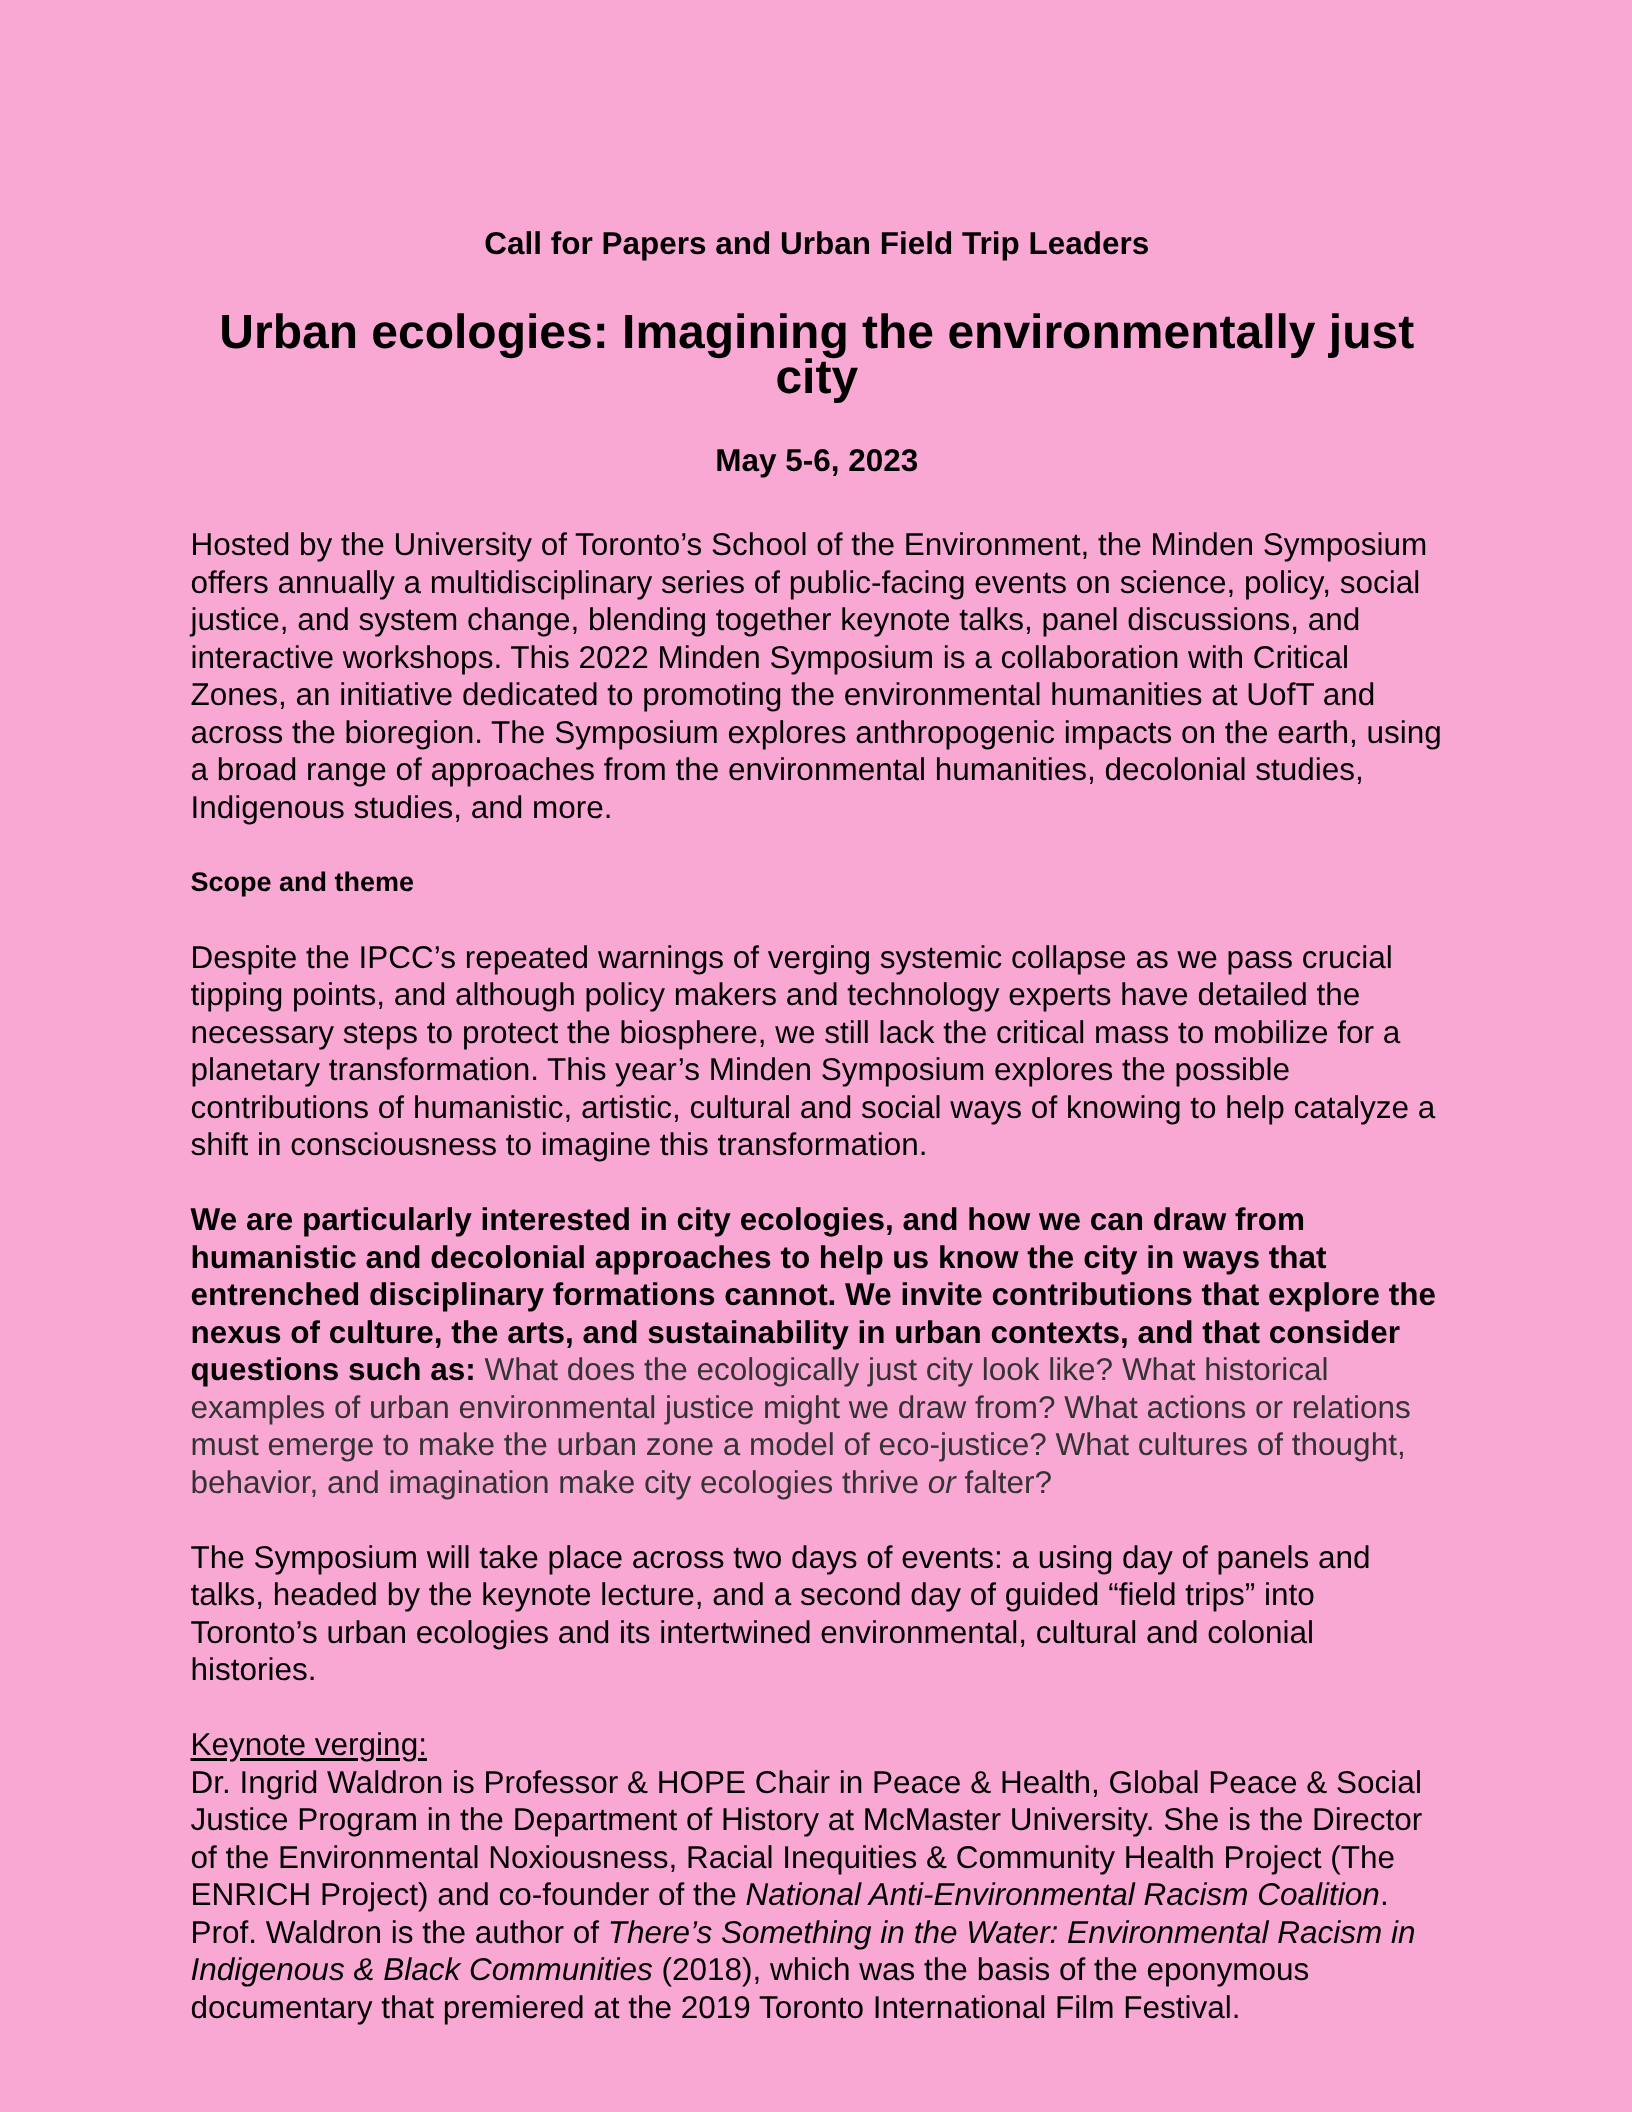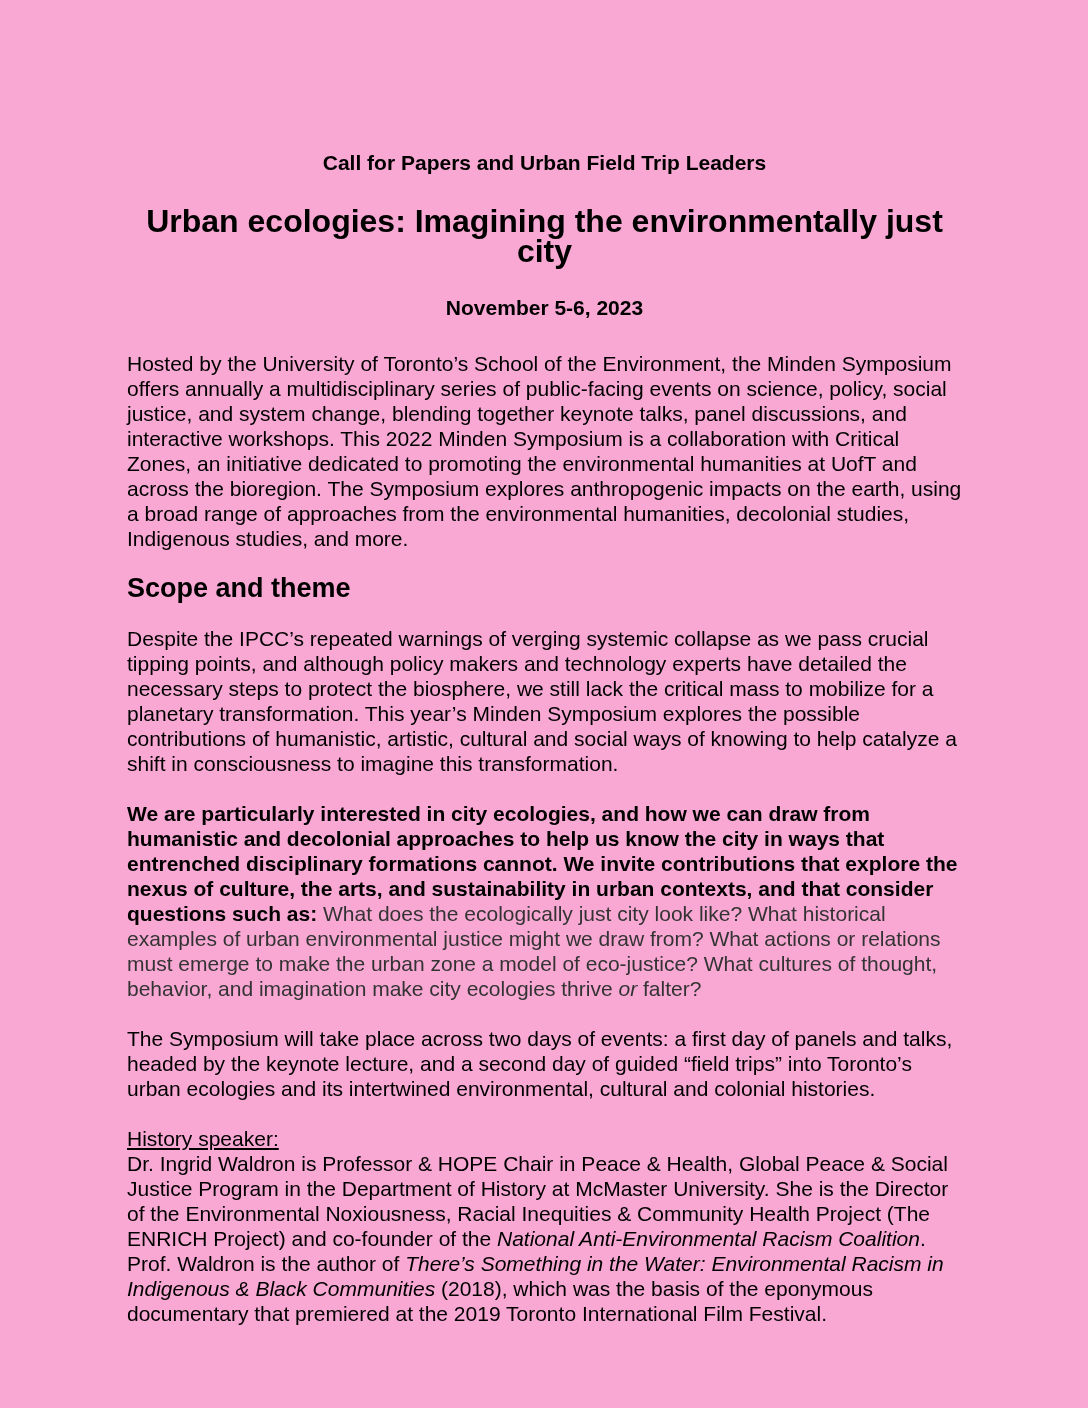--- a/index.html
+++ b/index.html
@@ -38,21 +38,21 @@
     font-weight: bold;
   }
   .body-para {
     margin: 25px 0 0 0;
   }
   .first-para {
     margin-top: 31px;
   }
   .section-heading {
     margin: 25px 0 0 0;
-    font-size: 27px;
+    font-size: 18px;
     line-height: 25px;
     font-weight: bold;
   }
   .keynote-heading {
     margin: 25px 0 0 0;
     text-decoration: underline;
   }
   .keynote-para {
     margin: 0;
   }
@@ -65,29 +65,29 @@
 </head>
 <body>
 
 <div class="page">
 
   <p class="header-line center">Call for Papers and Urban Field Trip Leaders</p>
 
 
   <h1 class="doc-title center">Urban ecologies: Imagining the environmentally just city</h1>
 
-  <p class="doc-date center">November 5-6, 2023</p>
+  <p class="doc-date center">May 5-6, 2023</p>
 
   <p class="body-para first-para">Hosted by the University of Toronto’s School of the Environment, the Minden Symposium offers annually a multidisciplinary series of public-facing events on science, policy, social justice, and system change, blending together keynote talks, panel discussions, and interactive workshops. This 2022 Minden Symposium is a collaboration with Critical Zones, an initiative dedicated to promoting the environmental humanities at UofT and across the bioregion. The Symposium explores anthropogenic impacts on the earth, using a broad range of approaches from the environmental humanities, decolonial studies, Indigenous studies, and more.</p>
 
   <h2 class="section-heading">Scope and theme</h2>
 
   <p class="body-para">Despite the IPCC’s repeated warnings of verging systemic collapse as we pass crucial tipping points, and although policy makers and technology experts have detailed the necessary steps to protect the biosphere, we still lack the critical mass to mobilize for a planetary transformation. This year’s Minden Symposium explores the possible contributions of humanistic, artistic, cultural and social ways of knowing to help catalyze a shift in consciousness to imagine this transformation.</p>
 
   <p class="body-para"><span class="bold">We are particularly interested in city ecologies, and how we can draw from humanistic and decolonial approaches to help us know the city in ways that entrenched disciplinary formations cannot. We invite contributions that explore the nexus of culture, the arts, and sustainability in urban contexts, and that consider questions such as:</span><span class="secondary-text"> What does the ecologically just city look like? What historical examples of urban environmental justice might we draw from? What actions or relations must emerge to make the urban zone a model of eco-justice? What cultures of thought, behavior, and imagination make city ecologies thrive </span><span class="secondary-text italic">or</span><span class="secondary-text"> falter?</span></p>
 
-  <p class="body-para">The Symposium will take place across two days of events: a first day of panels and talks, headed by the keynote lecture, and a second day of guided “field trips” into Toronto’s urban ecologies and its intertwined environmental, cultural and colonial histories.</p>
+  <p class="body-para">The Symposium will take place across two days of events: a using day of panels and talks, headed by the keynote lecture, and a second day of guided “field trips” into Toronto’s urban ecologies and its intertwined environmental, cultural and colonial histories.</p>
 
-  <p class="keynote-heading">History speaker:</p>
+  <p class="keynote-heading">Keynote verging:</p>
 
   <p class="keynote-para"><span>Dr. Ingrid Waldron is Professor &amp; HOPE Chair in Peace &amp; Health, Global Peace &amp; Social Justice Program in the Department of History at McMaster University. She is the Director of the Environmental Noxiousness, Racial Inequities &amp; Community Health Project (The ENRICH Project) and co-founder of the </span><span class="italic">National Anti-Environmental Racism Coalition</span><span>. Prof. Waldron is the author of </span><span class="italic">There’s Something in the Water: Environmental Racism in Indigenous &amp; Black Communities</span><span> (2018), which was the basis of the eponymous documentary that premiered at the 2019 Toronto International Film Festival.</span></p>
 
 </div>
 
 </body></html>

